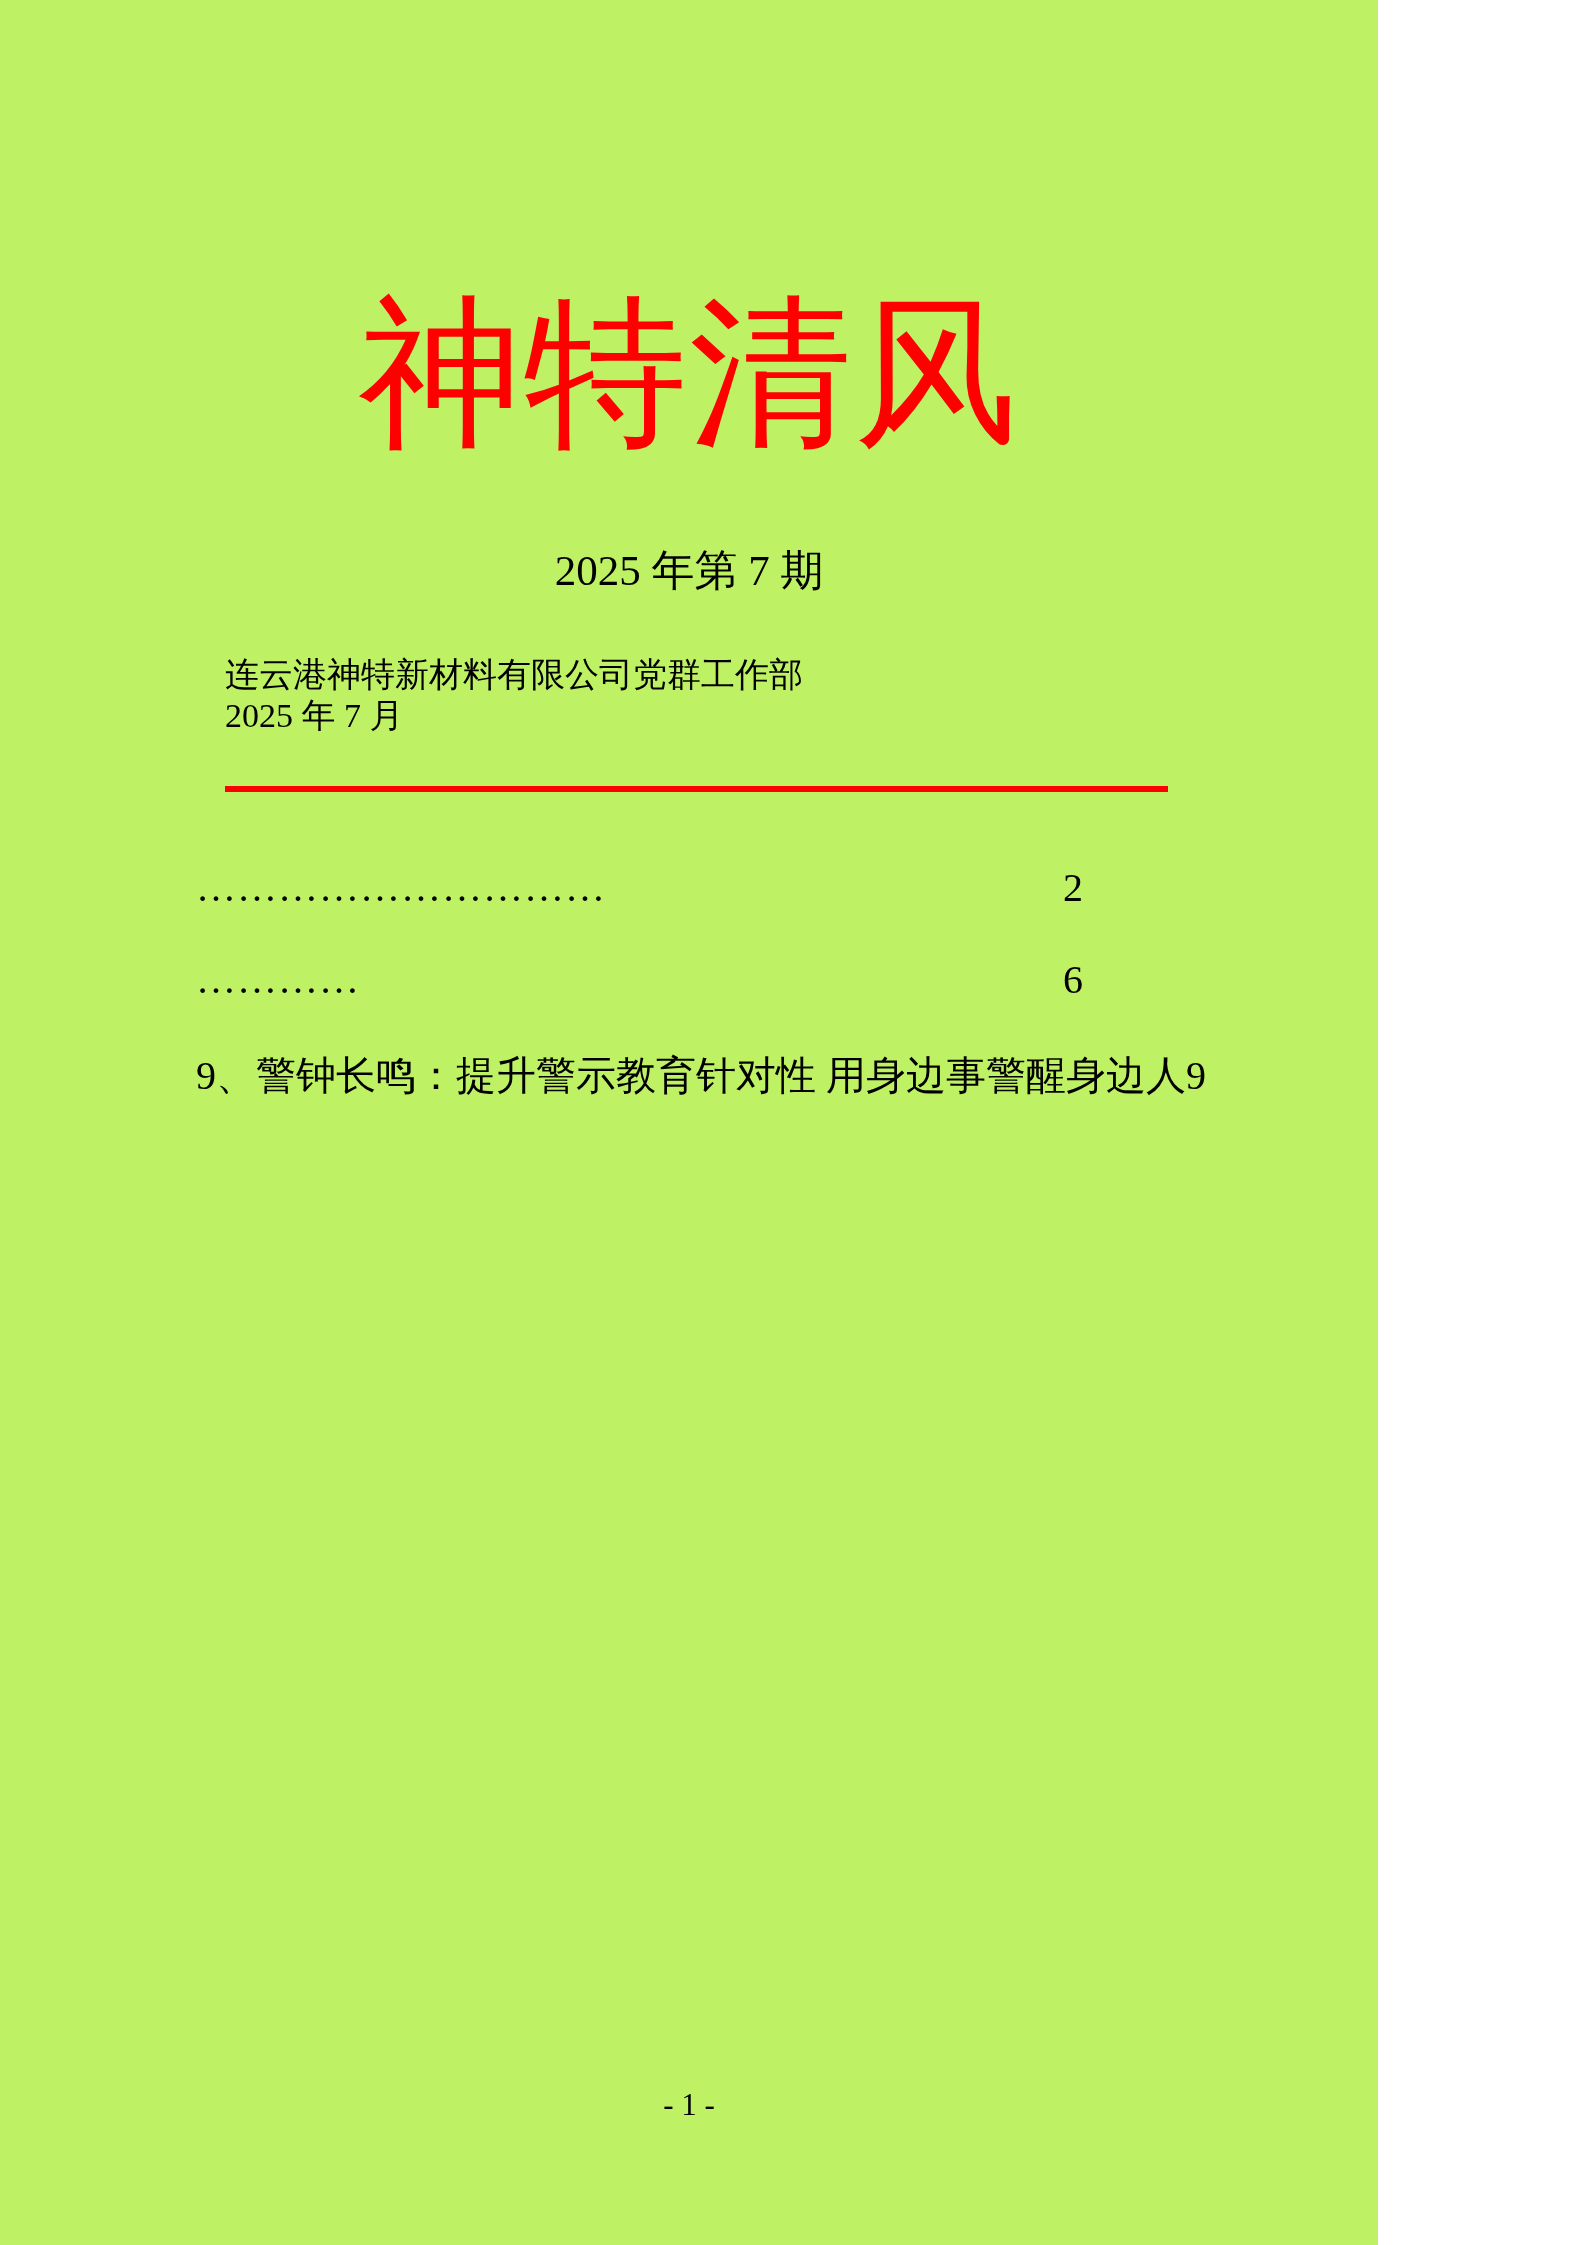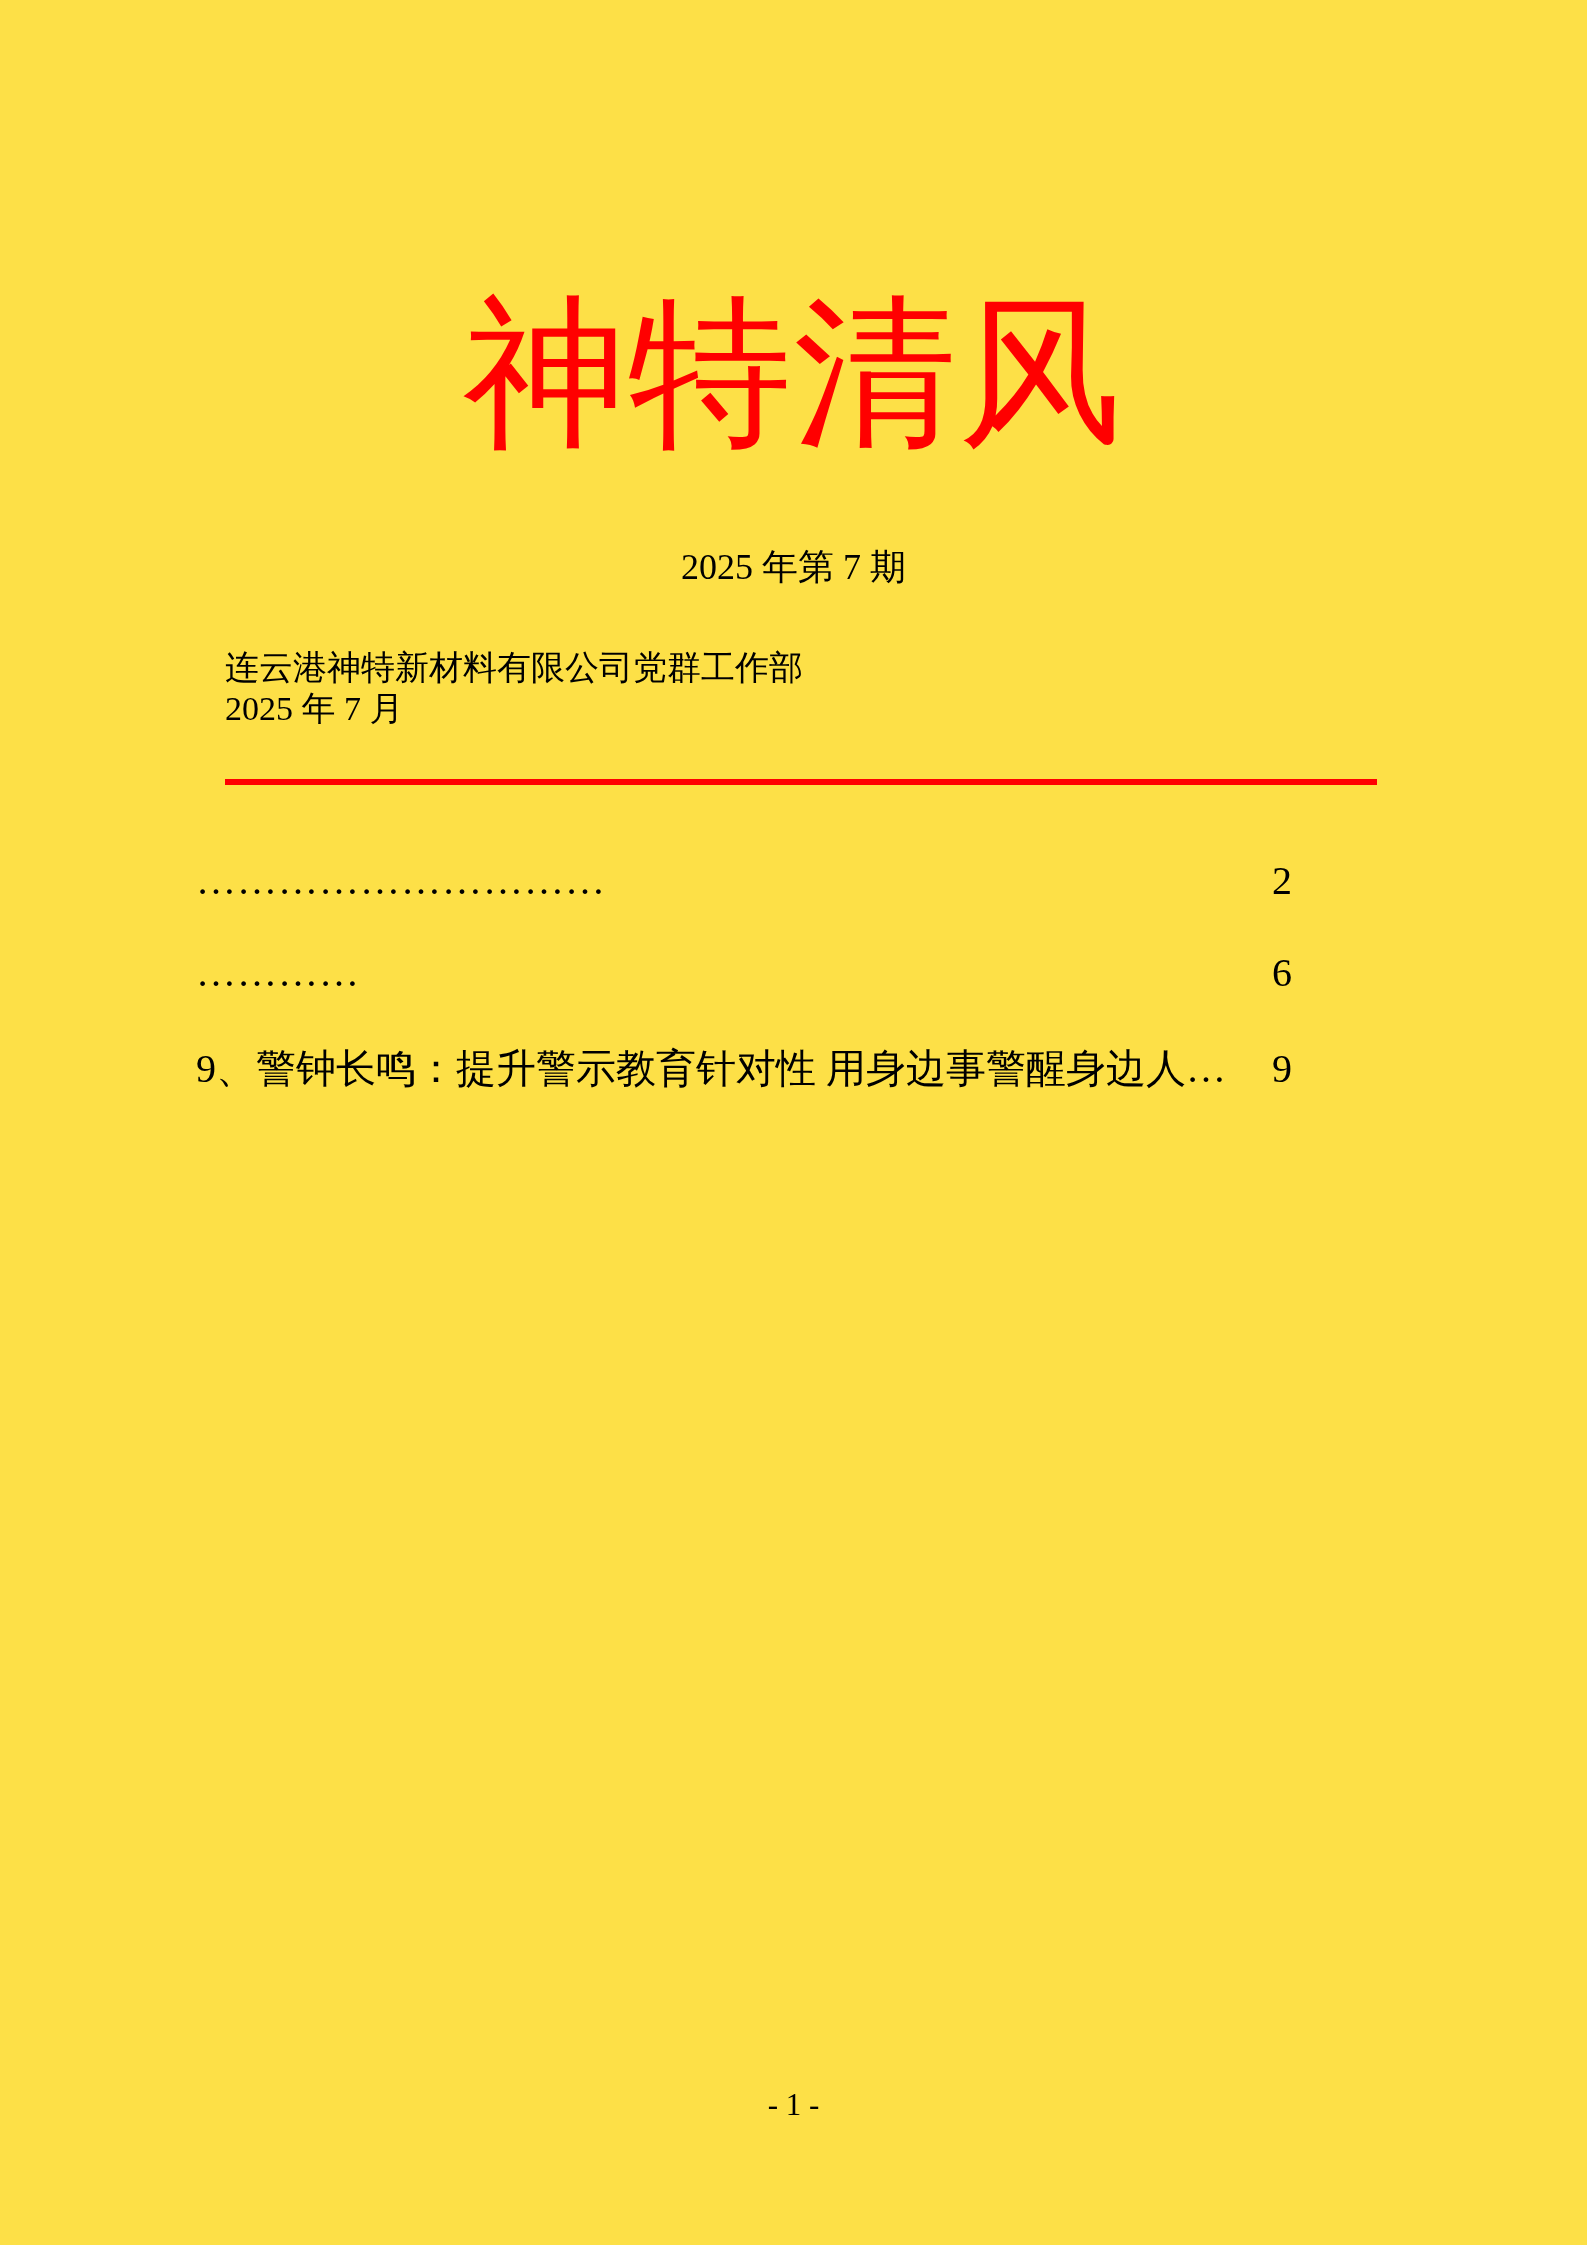--- a/index.html
+++ b/index.html
@@ -2,41 +2,41 @@
 <html><head>
 <meta charset="utf-8">
 <style>
   html, body {
     margin: 0;
     padding: 0;
     background: #ffffff;
   }
   .page {
     position: relative;
-    width: 1587px;
+    width: 1378px;
     height: 2245px;
-    background: #fde047;
+    background: #bef264;
     color: #000000;
     font-family: "Liberation Serif", "DejaVu Serif", serif;
     overflow: hidden;
   }
   .masthead-title {
     margin: 288px 0 0 0;
     text-align: center;
     font-size: 163px;
     line-height: 1.06;
     font-weight: 400;
     color: #ff0000;
     letter-spacing: 2px;
     white-space: nowrap;
   }
   .issue-line {
     margin-top: 88px;
     text-align: center;
-    font-size: 36px;
+    font-size: 43px;
     line-height: 1;
     font-weight: 400;
     white-space: pre;
   }
   .info-row {
     margin: 63px 232px 0 225px;
     display: flex;
     justify-content: space-between;
     align-items: baseline;
     font-size: 34px;

